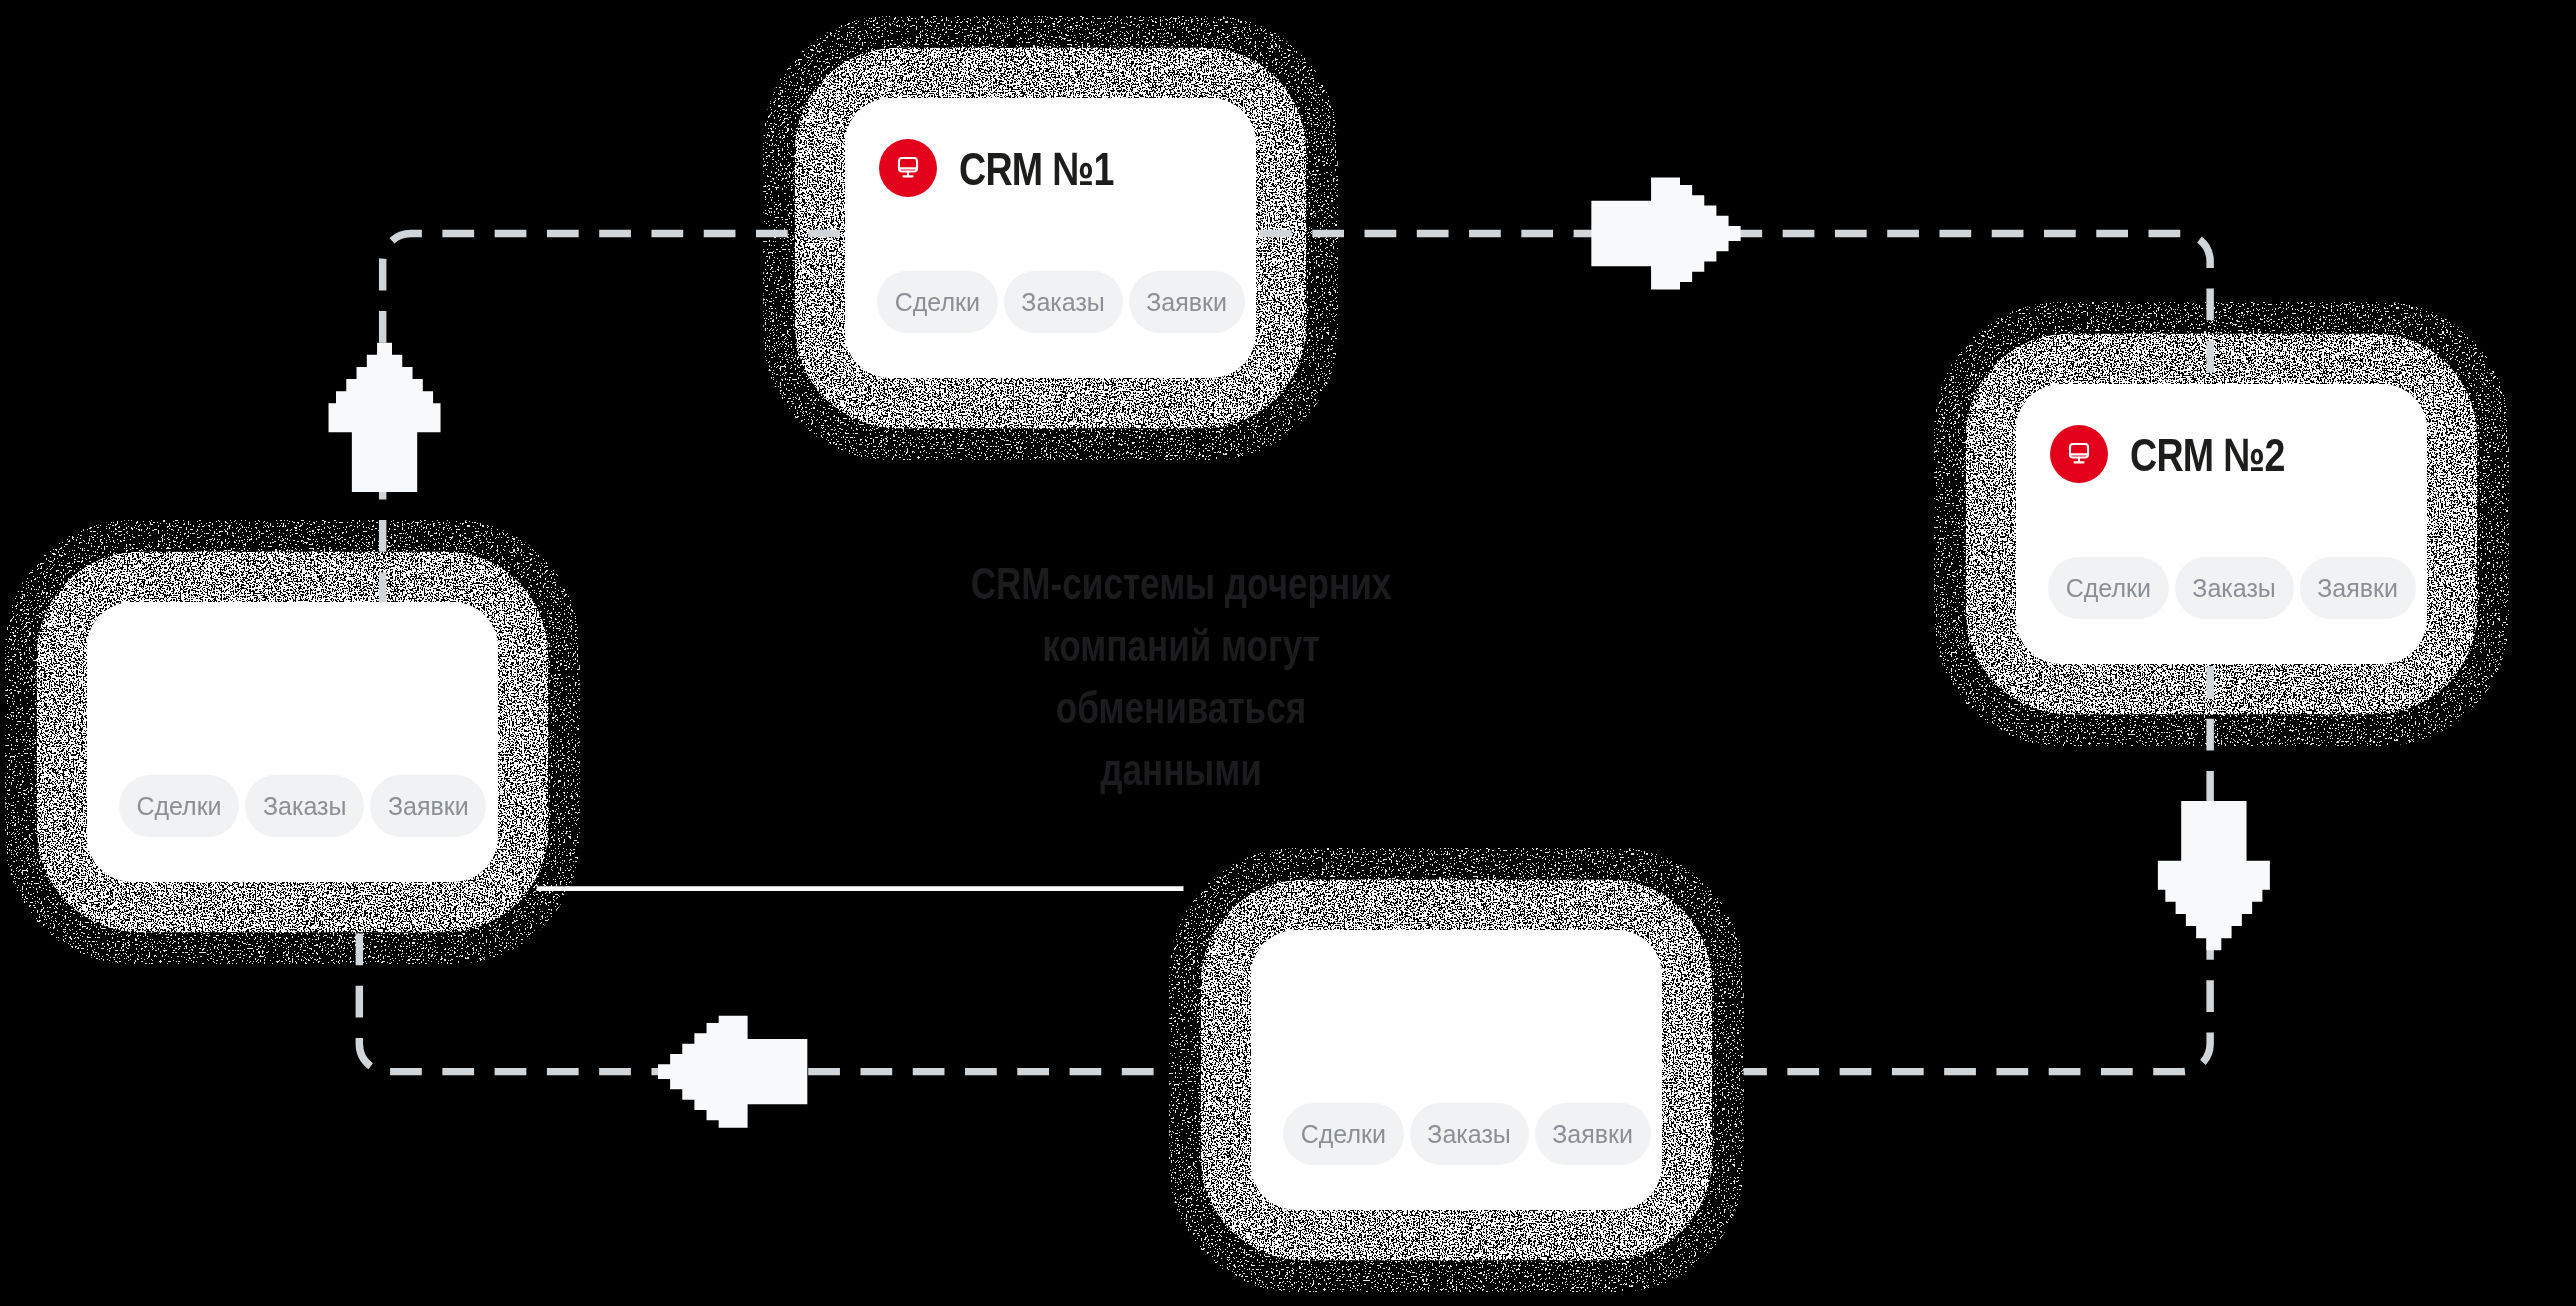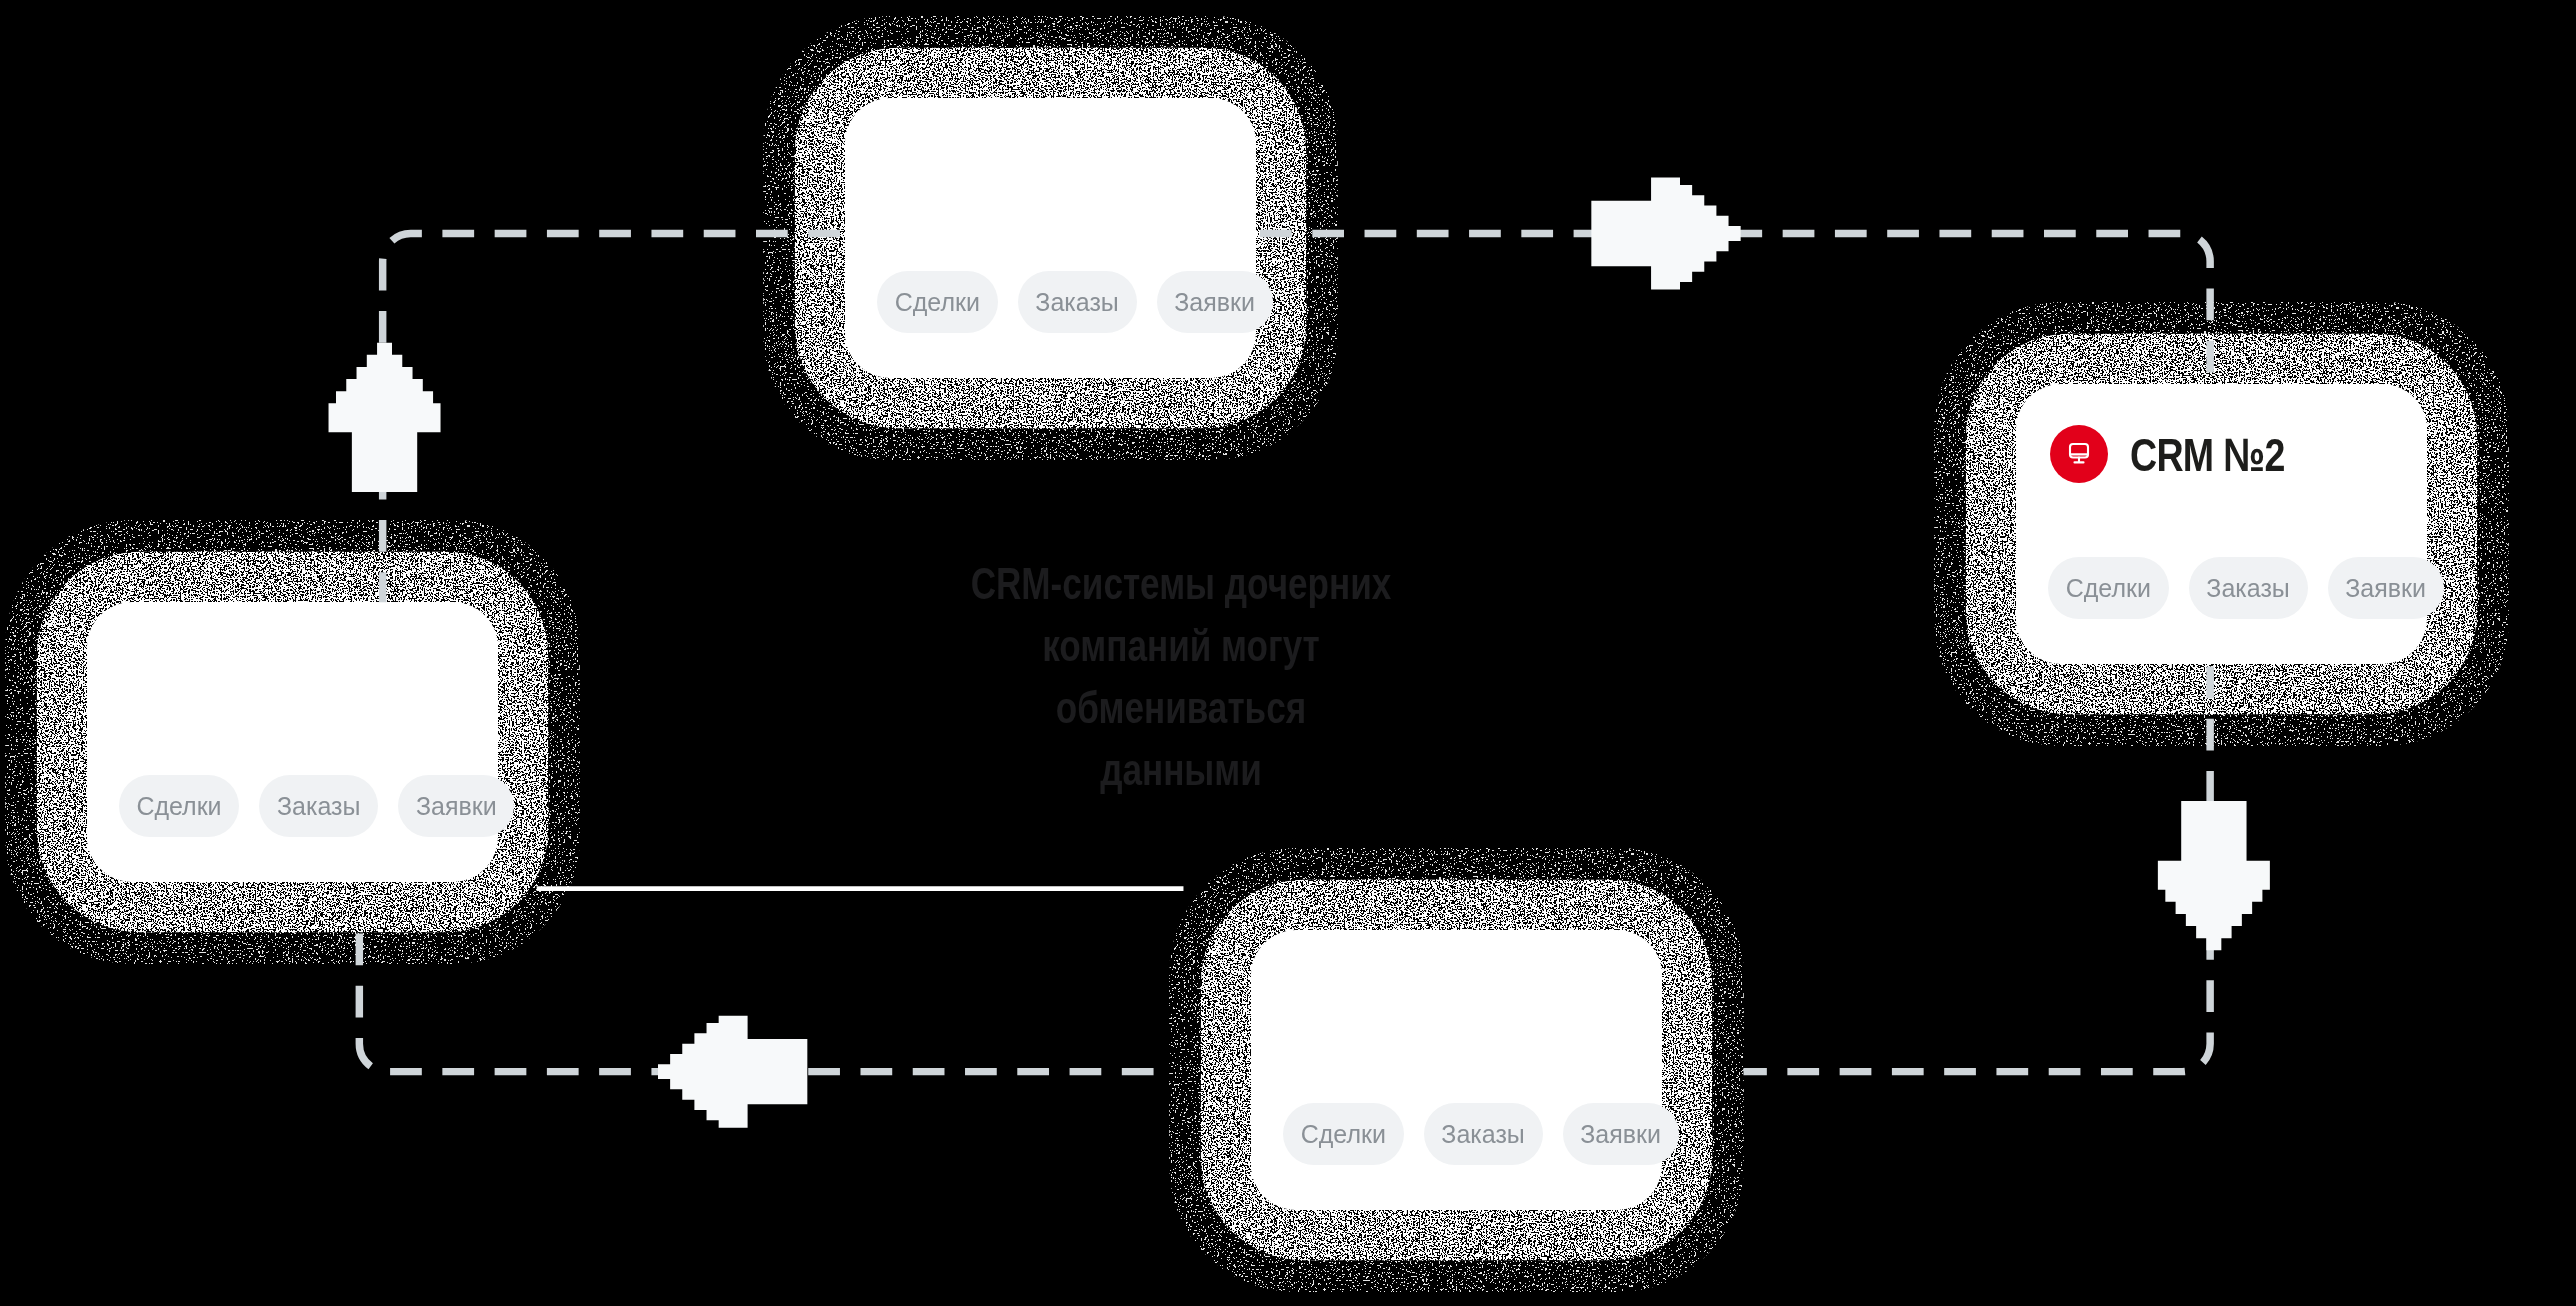--- a/index.html
+++ b/index.html
@@ -36,21 +36,21 @@
   }
   .card-title{
     margin:0;
     font-size:47px;font-weight:700;letter-spacing:-0.9px;
     color:#1d1d1b;
     transform:scaleX(.8);transform-origin:left center;
     white-space:nowrap;
   }
   .pill-row{
     position:absolute;left:32px;top:173px;
-    display:flex;gap:20px;
+    display:flex;gap:6px;
   }
   .pill{
     height:62px;line-height:62px;
     padding:0 17.7px;
     background:#f0f2f4;border-radius:31px;
     font-size:25px;color:#8a9096;
     white-space:nowrap;
   }
   
   #center-caption{
@@ -113,20 +113,28 @@
     </g>
   </defs>
 </svg>
 
 <div class="node" id="node1">
   <svg class="halo" viewBox="0 0 616 476">
     <rect x="0" y="0" width="616" height="476" rx="135" fill="#fff" opacity=".9" filter="url(#spraySparse)"></rect>
     <rect x="34" y="34" width="548" height="408" rx="110" fill="#fff" filter="url(#sprayDense)"></rect>
   </svg>
   <div class="card">
+    <div class="card-header">
+      <span class="icon-circle">
+        <svg width="32" height="32" viewBox="0 0 32 32" fill="none" stroke="#fff" stroke-width="2.1" stroke-linecap="round">
+          <use href="#monitorGlyph"></use>
+        </svg>
+      </span>
+      <h2 class="card-title">CRM №1</h2>
+    </div>
     <div class="pill-row">
       <span class="pill">Сделки</span>
       <span class="pill">Заказы</span>
       <span class="pill">Заявки</span>
     </div>
   </div>
 </div>
 
 <div class="node" id="node2">
   <svg class="halo" viewBox="0 0 616 476">

